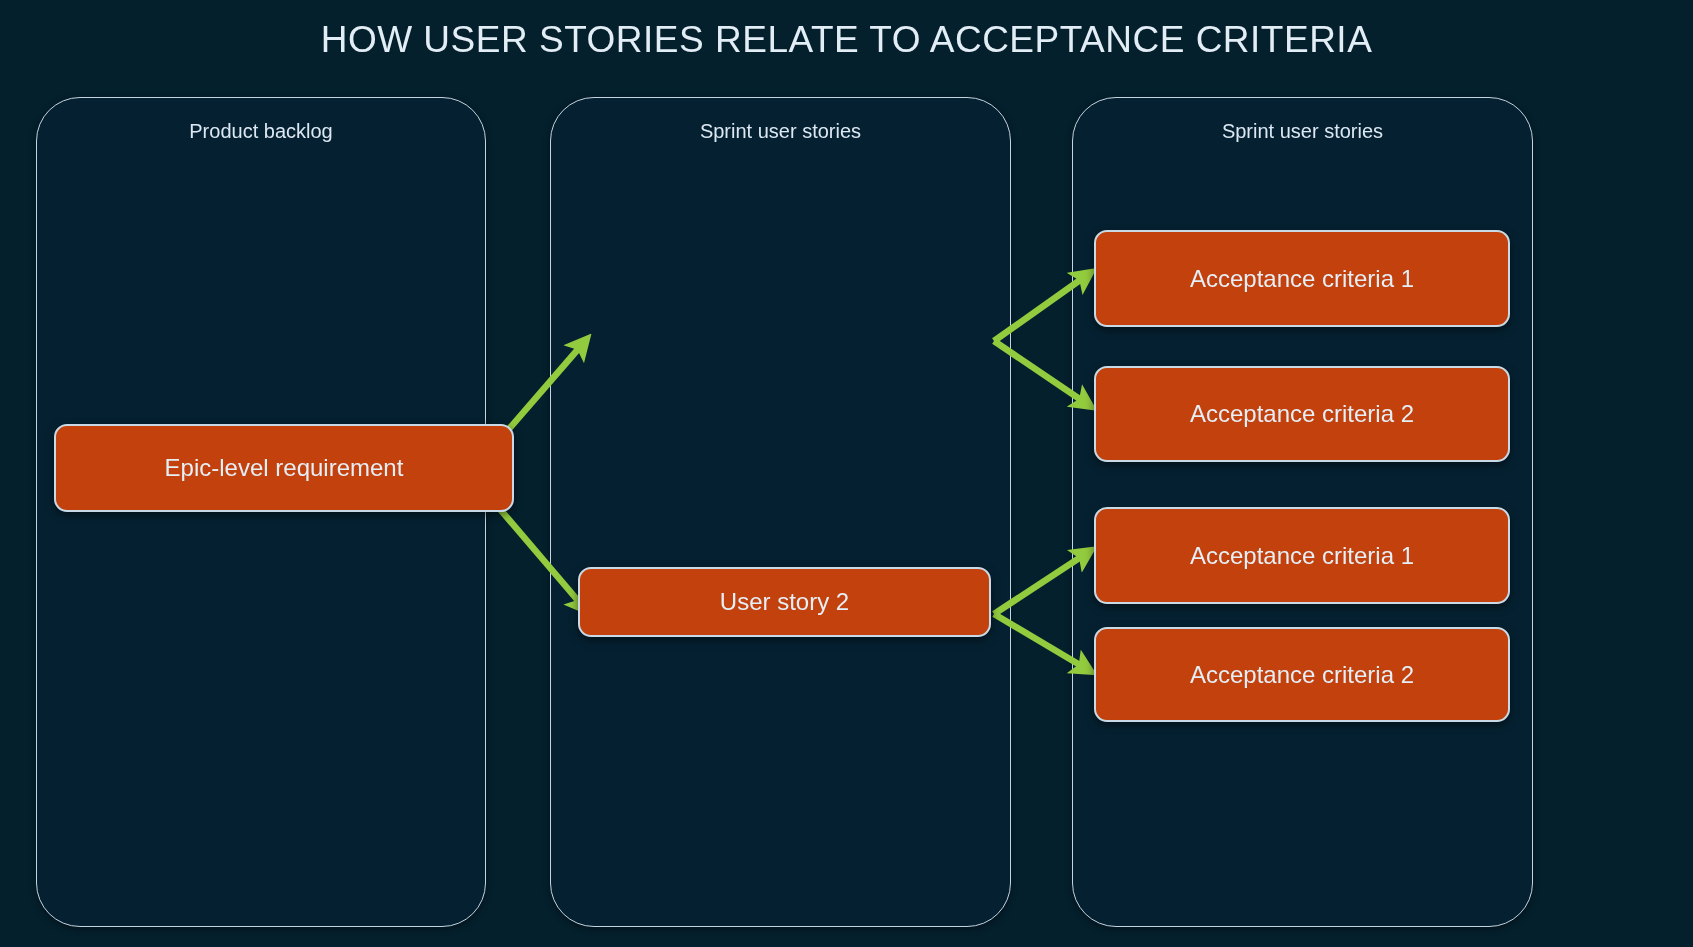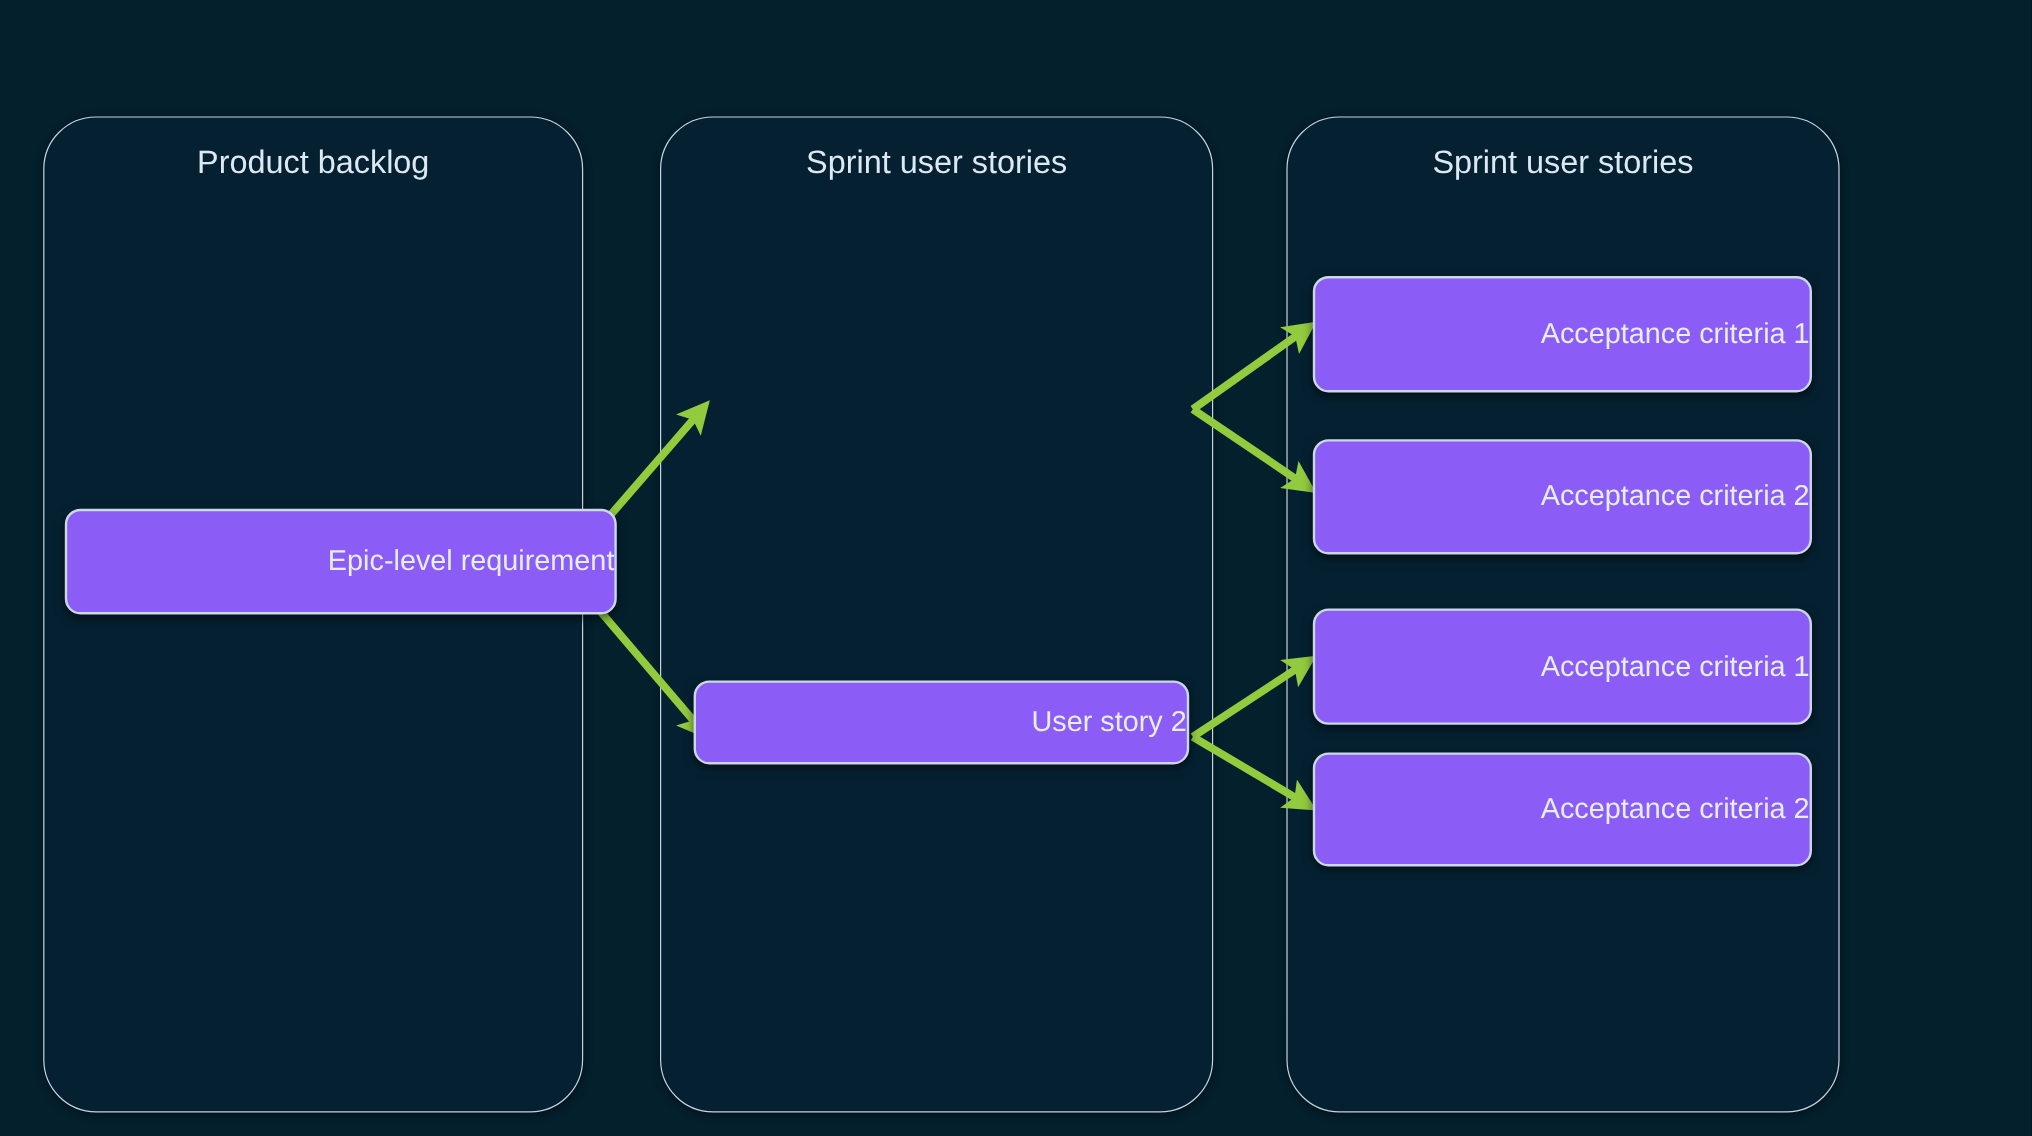--- a/index.html
+++ b/index.html
@@ -37,39 +37,39 @@
     background: #052131;
     box-shadow: 0 2px 7px rgba(0,0,0,0.45);
     box-sizing: border-box;
   }
   .lane-title {
     position: absolute;
     left: 0;
     top: 22px;
     width: 100%;
     text-align: center;
-    font-size: 27px;
+    font-size: 20px;
     color: #dce8f2;
     font-weight: 400;
     white-space: nowrap;
   }
   #lane-1 { left: 36px;   top: 97px; width: 450px; height: 830px; }
   #lane-2 { left: 550px;  top: 97px; width: 461px; height: 830px; }
   #lane-3 { left: 1072px; top: 97px; width: 461px; height: 830px; }
 
   .node {
     position: absolute;
     border: 2px solid #c9d9e6;
     border-radius: 13px;
-    background: #8b5cf6;
+    background: #c2410c;
     box-shadow: 0 3px 8px rgba(0,0,0,0.5);
     box-sizing: border-box;
     display: flex;
     align-items: center;
-    justify-content: flex-end;
+    justify-content: center;
     color: #e6eef6;
     font-size: 24px;
     font-weight: 400;
     white-space: nowrap;
   }
   #node-epic      { left: 54px;   top: 424px; width: 460px; height: 88px; }
   #node-story-1   { left: 578px;  top: 294px; width: 413px; height: 94px; }
   #node-story-2   { left: 578px;  top: 567px; width: 413px; height: 70px; }
   #node-ac-1      { left: 1094px; top: 230px; width: 416px; height: 97px; }
   #node-ac-2      { left: 1094px; top: 366px; width: 416px; height: 96px; }
@@ -83,20 +83,21 @@
     width: 1693px;
     height: 947px;
     pointer-events: none;
   }
 </style>
 </head>
 <body>
 
 <div id="stage">
 
+  <div id="diagram-title">HOW USER STORIES RELATE TO ACCEPTANCE CRITERIA</div>
 
   <div class="lane" id="lane-1">
     <div class="lane-title">Product backlog</div>
   </div>
 
   <div class="lane" id="lane-2">
     <div class="lane-title">Sprint user stories</div>
   </div>
 
   <div class="lane" id="lane-3">

